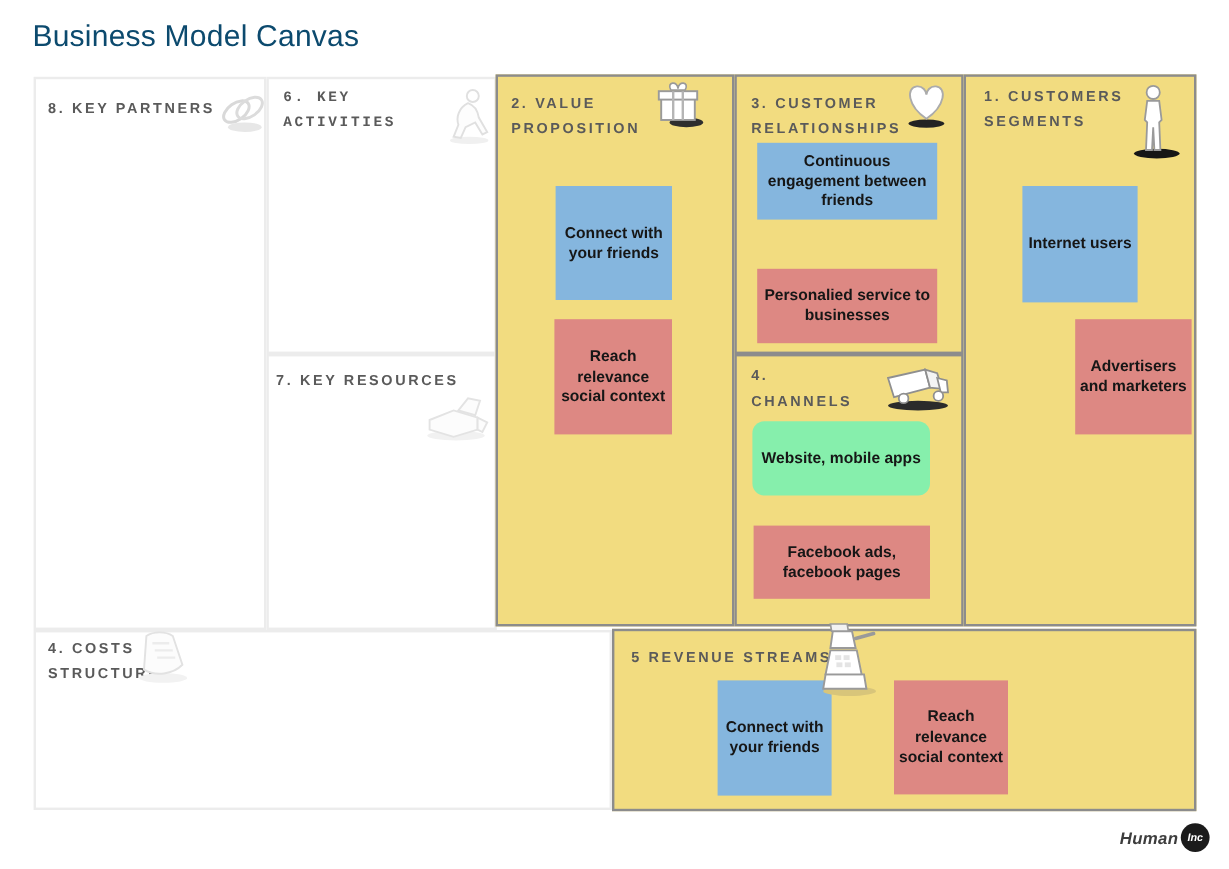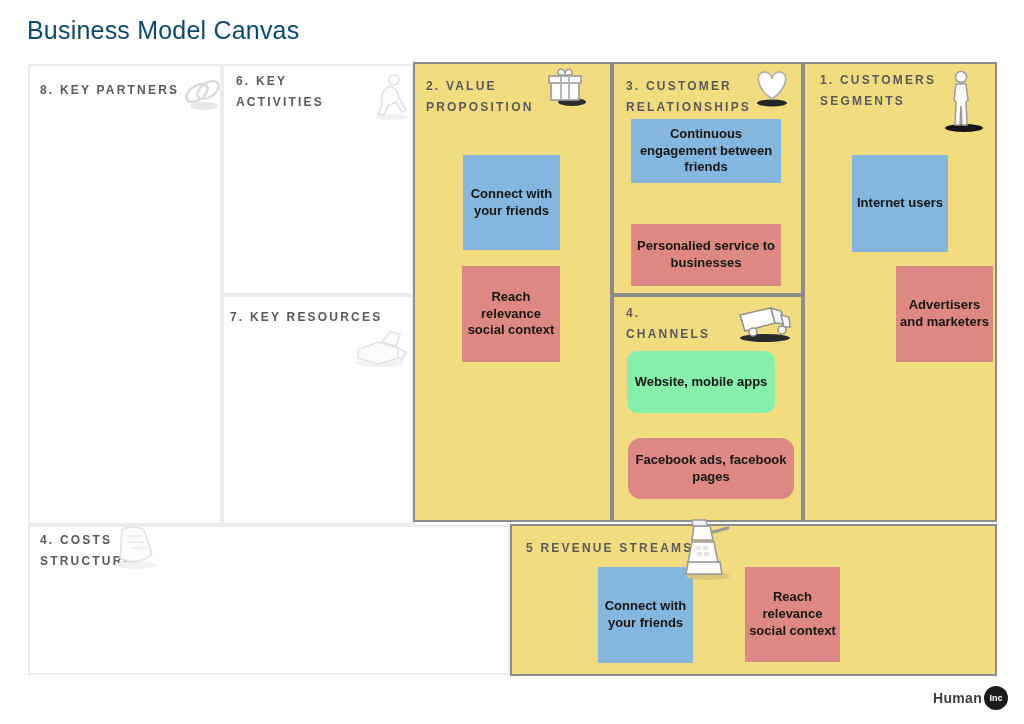--- a/index.html
+++ b/index.html
@@ -14,21 +14,21 @@
 
   .hdr{position:absolute;font-size:12px;font-weight:bold;color:#5a5a5a;
        letter-spacing:2.2px;line-height:1.75;white-space:pre-line;z-index:5;}
 
   .note{position:absolute;display:flex;align-items:center;justify-content:center;
         text-align:center;font-size:13px;font-weight:bold;color:#161616;
         line-height:1.3;padding:4px;box-sizing:border-box;z-index:4;}
 
   .icon{position:absolute;z-index:6;}
 
-  .logo{position:absolute;right:16px;top:686px;display:flex;align-items:center;gap:2px;}
+  .logo{position:absolute;right:16px;top:686px;display:flex;align-items:center;gap:2px;font-style:italic;}
   .logo-text{font-size:14px;font-weight:bold;color:#3d3d3d;letter-spacing:0.3px;}
   .logo-badge{width:24px;height:24px;border-radius:50%;background:#1b1b1b;color:#fff;
               font-size:9px;font-weight:bold;display:flex;align-items:center;justify-content:center;}
 </style>
 </head>
 <body>
 
 <div id="stage">
 
   <div class="page-title">Business Model Canvas</div>
@@ -38,21 +38,21 @@
   <div class="panel white" style="left:222px;top:295px;width:192px;height:230px;"></div>
   <div class="panel white" style="left:28px;top:525px;width:482px;height:150px;"></div>
 
   <div class="panel yellow" style="left:413px;top:62px;width:199px;height:460px;"></div>
   <div class="panel yellow" style="left:612px;top:62px;width:191px;height:233px;"></div>
   <div class="panel yellow" style="left:612px;top:295px;width:191px;height:227px;"></div>
   <div class="panel yellow" style="left:803px;top:62px;width:194px;height:460px;"></div>
   <div class="panel yellow" style="left:510px;top:524px;width:487px;height:152px;"></div>
 
   <div class="hdr" style="left:40px;top:80px;">8. KEY PARTNERS</div>
-  <div class="hdr" style="left:236px;top:71px;">6. KEY
+  <div class="hdr" style="left:236px;top:71px;font-family:Liberation Mono, monospace;">6. KEY
 ACTIVITIES</div>
   <div class="hdr" style="left:230px;top:307px;">7. KEY RESOURCES</div>
   <div class="hdr" style="left:426px;top:76px;">2. VALUE
 PROPOSITION</div>
   <div class="hdr" style="left:626px;top:76px;">3. CUSTOMER
 RELATIONSHIPS</div>
   <div class="hdr" style="left:626px;top:303px;">4.
 CHANNELS</div>
   <div class="hdr" style="left:820px;top:70px;">1. CUSTOMERS
 SEGMENTS</div>
@@ -68,21 +68,21 @@
     </div>
   <div class="note" style="left: 631px; top: 119px; width: 150px; height: 64px; background: rgb(133, 182, 222);">
       <span class="note-text">Continuous engagement between friends</span>
     </div>
   <div class="note" style="left: 631px; top: 224px; width: 150px; height: 62px; background: rgb(221, 136, 131);">
       <span class="note-text">Personalied service to businesses</span>
     </div>
   <div class="note" style="left: 627px; top: 351px; width: 148px; height: 62px; background: #86efac; border-radius: 10px;">
       <span class="note-text">Website, mobile apps</span>
     </div>
-  <div class="note" style="left: 628px; top: 438px; width: 166px; height: 61px; background: rgb(221, 136, 131); border-radius: 13px;">
+  <div class="note" style="left: 628px; top: 438px; width: 147px; height: 61px; background: rgb(221, 136, 131);">
       <span class="note-text">Facebook ads, facebook pages</span>
     </div>
   <div class="note" style="left: 852px; top: 155px; width: 96px; height: 97px; background: rgb(133, 182, 222);">
       <span class="note-text">Internet users</span>
     </div>
   <div class="note" style="left: 852px; top: 266px; width: 97px; height: 96px; background: rgb(221, 136, 131); margin-left: 44px;">
       <span class="note-text">Advertisers and marketers</span>
     </div>
   <div class="note" style="left: 598px; top: 567px; width: 95px; height: 96px; background: rgb(133, 182, 222);">
       <span class="note-text">Connect with your friends</span>

